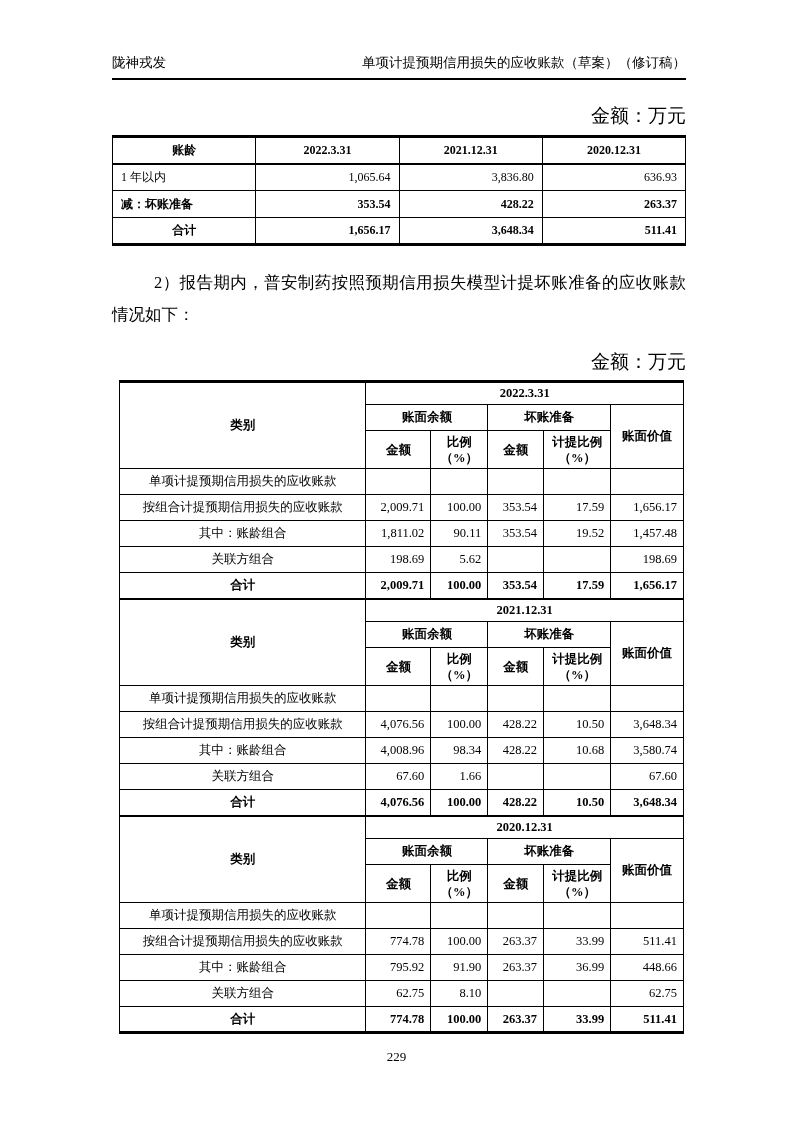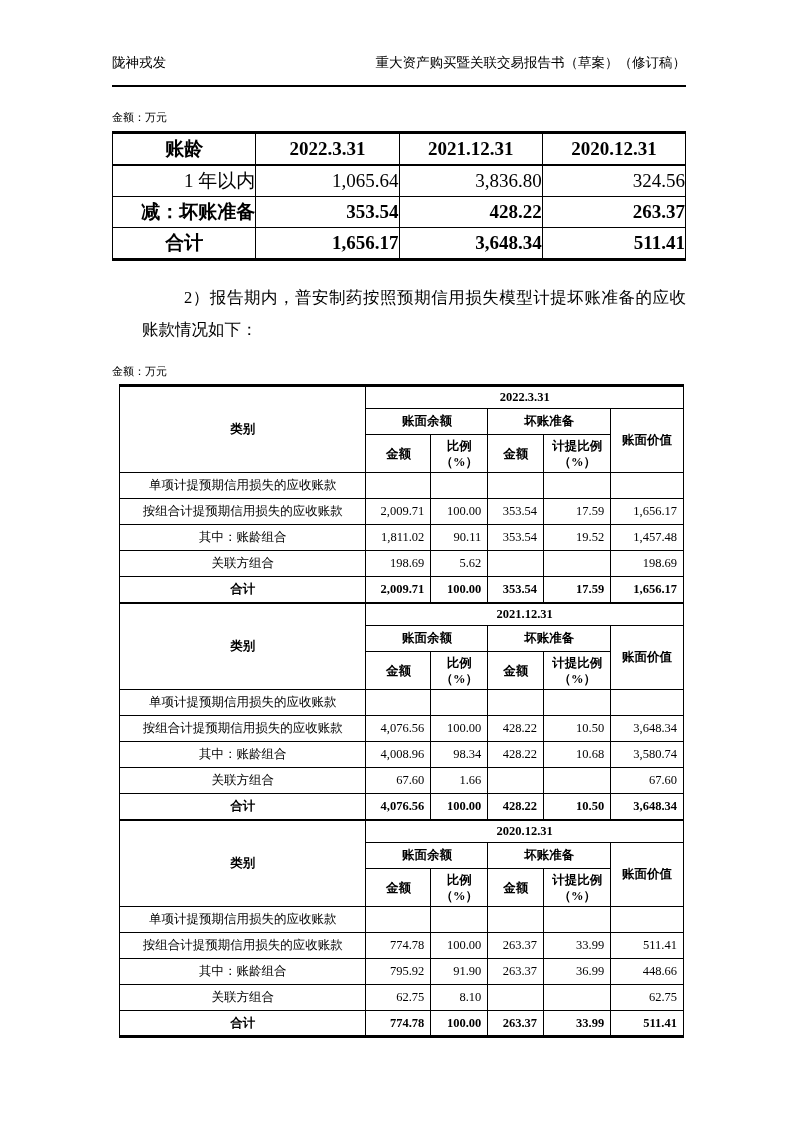--- a/index.html
+++ b/index.html
@@ -6,38 +6,38 @@
   html,body { background:#ffffff; }
   body {
     width:793px; height:1122px;
     font-family:"Liberation Serif","DejaVu Serif",serif;
     color:#000;
   }
   .page { position:relative; width:793px; height:1122px; padding:54px 107px 0 112px; overflow:hidden; }
 
   .doc-header {
     display:flex; justify-content:space-between; align-items:flex-end;
-    border-bottom:2px solid #000; padding-bottom:13px; font-size:13.5px;
+    border-bottom:2px solid #000; padding-bottom:6px; font-size:13.5px;
   }
-  .unit-note { text-align:left; font-size:11px; margin-top:23px; }
+  .unit-note { text-align:right; font-size:19px; margin-top:23px; }
   .unit-note.second { margin-top:18px; }
 
   table { border-collapse:collapse; table-layout:fixed; }
 
   
   .aging { width:574px; margin-top:6px; border-top:3px solid #000; border-bottom:3px solid #000; }
-  .aging th, .aging td { border:1px solid #000; font-size:19px; height:27px; padding:2px 0; vertical-align:middle; }
+  .aging th, .aging td { border:1px solid #000; font-size:12px; height:27px; padding:2px 8px; vertical-align:middle; }
   .aging th { font-weight:700; text-align:center; border-bottom:2px solid #000; }
   .aging td.num { text-align:right; font-family:"Liberation Serif",serif; }
-  .aging td.lab { text-align:right; }
+  .aging td.lab { text-align:left; }
   .aging td.lab.c { text-align:center; }
   .aging tr.b td { font-weight:700; }
 
   
-  .body-text { margin-top:21px; font-size:16.5px; line-height:1.95; text-indent:2.55em; text-align:justify;margin-left:30px; }
+  .body-text { margin-top:21px; font-size:16.5px; line-height:1.95; text-indent:2.55em; text-align:justify; }
 
   
   .provision { width:565px; margin-top:5px; margin-left:7px; border-top:3px solid #000; border-bottom:3px solid #000; }
   .provision td { border:1px solid #000; font-size:12.5px; padding:2px 6px; vertical-align:middle; height:26px; }
   .provision tr.date-row td { border-top:2px solid #000; }
   .provision td.date-h { text-align:center; font-weight:700; height:23px; }
   .provision td.cat-h { text-align:center; font-weight:700; }
   .provision td.grp { text-align:center; font-weight:700; height:26px; }
   .provision td.sub { text-align:center; font-weight:700; white-space:pre-line; line-height:1.3; height:38px; }
   .provision td.lab-c { text-align:center; }
@@ -46,21 +46,21 @@
 
   .footer { position:absolute; left:0; right:0; bottom:57px; text-align:center; font-size:13px; }
 </style>
 </head>
 <body>
 
 <div class="page">
 
   <div class="doc-header">
     <span>陇神戎发</span>
-    <span>重大资产购买暨关联交易报告书（草案）（修订稿）</span>
+    <span>单项计提预期信用损失的应收账款（草案）（修订稿）</span>
   </div>
 
   <div class="unit-note">金额：万元</div>
 
   <table class="aging">
     <colgroup>
         <col style="width:25%">
         <col style="width:25%">
         <col style="width:25%">
         <col style="width:25%">
@@ -71,21 +71,21 @@
           <th>2022.3.31</th>
           <th>2021.12.31</th>
           <th>2020.12.31</th>
         </tr>
       </thead>
     <tbody>
         <tr class="">
           <td class="lab ">1 年以内</td>
           <td class="num">1,065.64</td>
           <td class="num">3,836.80</td>
-          <td class="num">324.56</td>
+          <td class="num">636.93</td>
         </tr>
         <tr class="b">
           <td class="lab ">减：坏账准备</td>
           <td class="num">353.54</td>
           <td class="num">428.22</td>
           <td class="num">263.37</td>
         </tr>
         <tr class="b">
           <td class="lab c">合计</td>
           <td class="num">1,656.17</td>
@@ -276,14 +276,17 @@
           <td class="lab-c">合计</td>
           <td class="num">774.78</td>
           <td class="num">100.00</td>
           <td class="num">263.37</td>
           <td class="num">33.99</td>
           <td class="num">511.41</td>
         </tr>
       </tbody>
   </table>
 
+  <div class="footer">
+    <span>229</span>
+  </div>
 
 </div>
 
 </body></html>

